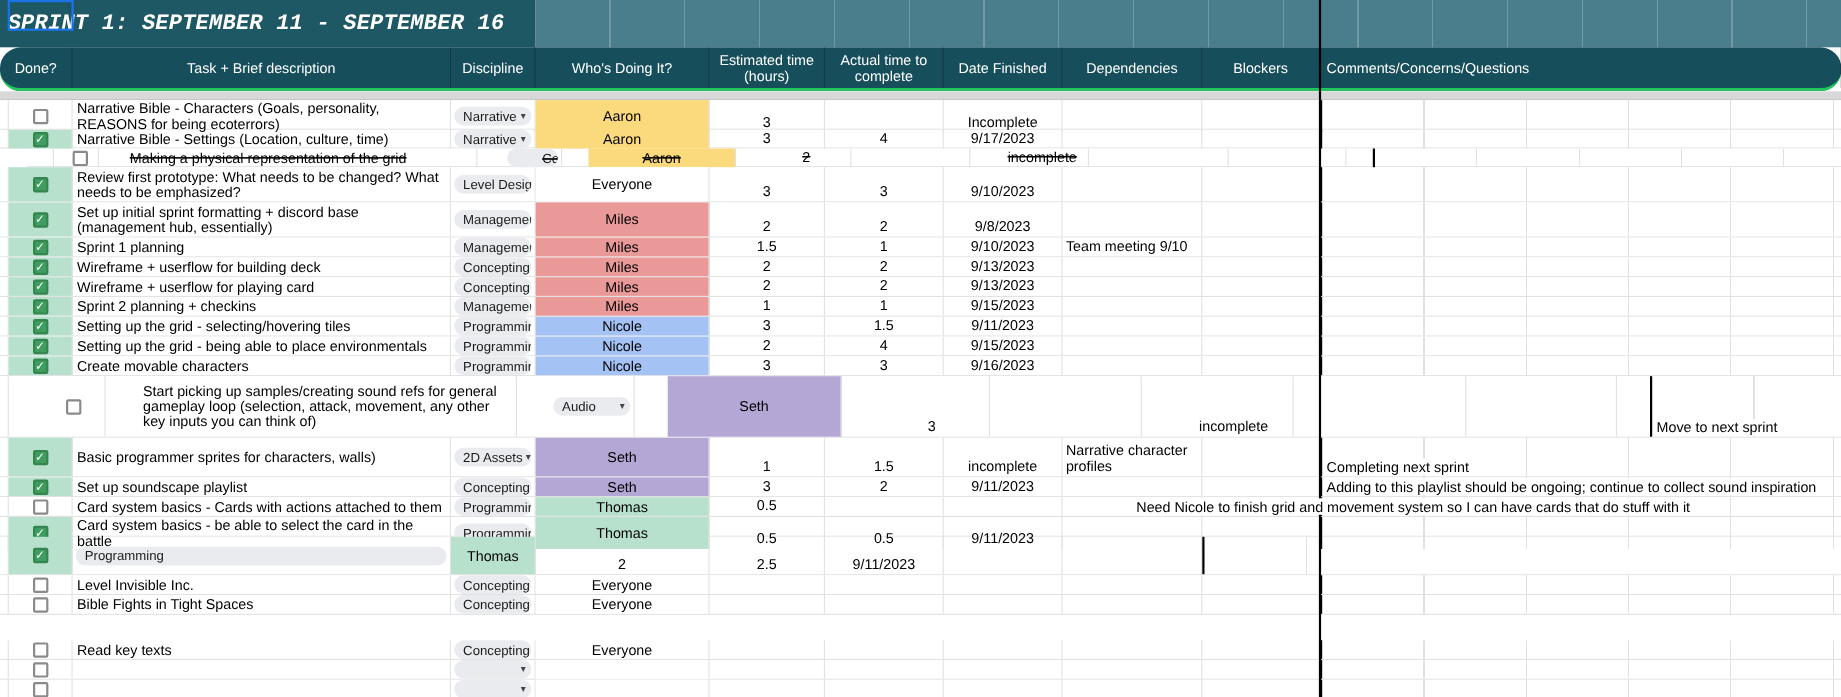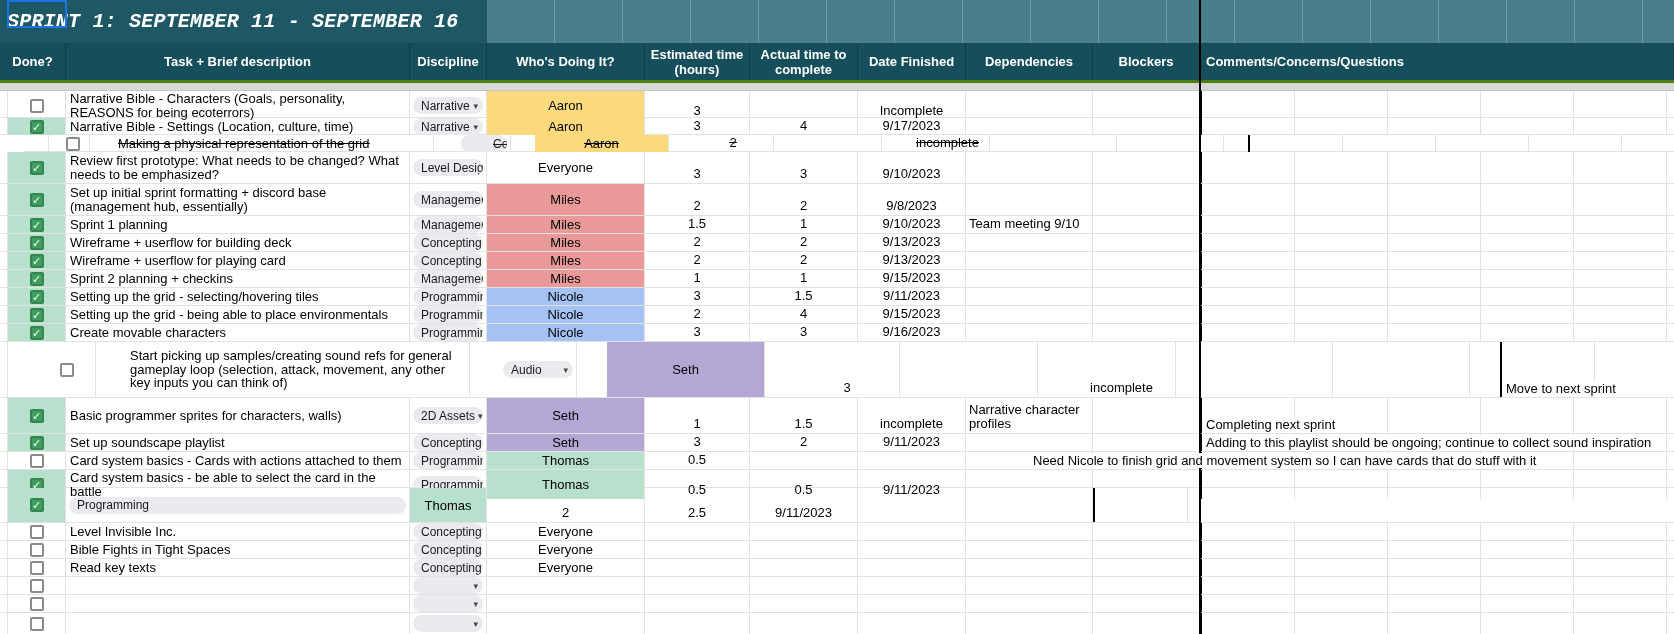--- a/index.html
+++ b/index.html
@@ -20,22 +20,23 @@
     display:flex;align-items:center;padding-left:7px;
     white-space:nowrap;letter-spacing:.2px;
   }
   #title-rest{
     flex:1;background:#4a7e8c;
     background-image:repeating-linear-gradient(to right,transparent 0 67px,rgba(255,255,255,.22) 67px 68px);
   }
   
   #header-row{
     display:grid;grid-template-columns:66px 344px 77px 158px 105px 108px 108px 127px 107px 474px;
-    height:37px;background:#174e5b;color:#fff;font-weight:bold;
-    border-bottom:3px solid #4d7c0f;
+    height:37px;background:#174e5b;color:#fff;font-weight:normal;
+    border-bottom:3px solid #22c55e;
+    border-radius:19px;
   }
   .hc{
     display:flex;align-items:center;justify-content:center;text-align:center;
     line-height:15px;border-right:1px solid rgba(0,0,0,.22);box-sizing:border-box;
     padding:0 3px;
   }
   .hc.left{justify-content:flex-start;text-align:left;padding-left:6px;}
   #freeze-bar{height:8px;background:#d8d8d8;border-bottom:1px solid #c6c6c6;box-sizing:border-box;}
   
   #rows{position:relative;}
@@ -544,21 +545,21 @@
           </div>
         </div>
         <div class="c who" style="background: rgb(255, 255, 255);">Everyone</div>
         <div class="c num"></div>
         <div class="c num"></div>
         <div class="c num"></div>
         <div class="c deps"></div>
         <div class="c blk"></div>
         <div class="c com"></div>
       </div>
-      <div class="row" style="height: 18px;">
+      <div class="row" style="height: 18px; margin-top: 23px;">
         <div class="c gutter"></div>
         <div class="c done">
           <div class="cb"></div>
         </div>
         <div class="c task">
           <span>Read key texts</span>
         </div>
         <div class="c disc">
           <div class="pill">
             <span class="pill-label">Concepting</span>

